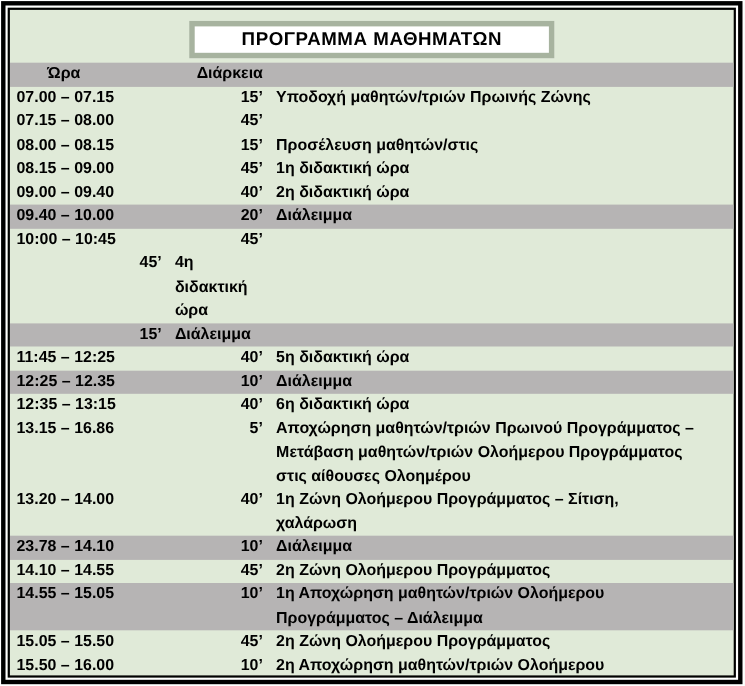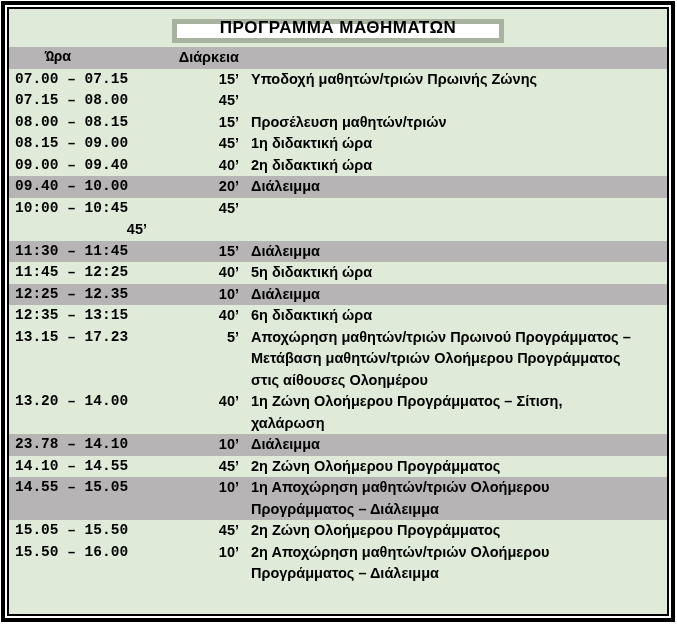--- a/index.html
+++ b/index.html
@@ -21,38 +21,38 @@
     padding: 2px;
   }
   .inner {
     width: 100%; height: 100%;
     border: 2px solid #000000;
     background: #e0ead8;
     padding-top: 10px;
     overflow: hidden;
   }
   .title-box {
-    width: 332px; height: 24px;
+    width: 332px; height: 34px;
     margin: 0 auto 4px auto;
     background: #ffffff;
     border: 5px solid #a7b39f;
-    display: flex; align-items: flex-end; justify-content: center;
+    display: flex; align-items: center; justify-content: center;
     font-size: 17px; font-weight: bold; color: #000000;
     letter-spacing: 0.5px;
     white-space: nowrap;
   }
   .row {
     display: grid;
     grid-template-columns: 138px 92px auto;
     font-size: 14.5px; font-weight: bold; color: #000000;
     line-height: 21.5px;
   }
   .header-row { background: #b6b4b4; }
   .row.highlight { background: #b6b4b4; }
-  .cell.time { padding-left: 6px; white-space: nowrap; font-family: Liberation Mono, monospace; }
+  .cell.time { padding-left: 6px; white-space: nowrap; }
   .header-row .cell.time { text-align: center; padding-left: 0; padding-right: 40px; }
   .cell.duration { text-align: right; white-space: nowrap; }
   .cell.activity { padding-left: 12px; white-space: pre-line; }
 </style>
 </head>
 <body>
 
 <div class="page">
   <div class="frame">
     <div class="inner">
@@ -73,21 +73,21 @@
     <div class="cell duration">15’</div>
     <div class="cell activity">Υποδοχή μαθητών/τριών Πρωινής Ζώνης</div>
   </div>
           <div class="row">
     <div class="cell time">07.15 – 08.00</div>
     <div class="cell duration">45’</div>
   </div>
           <div class="row">
     <div class="cell time">08.00 – 08.15</div>
     <div class="cell duration">15’</div>
-    <div class="cell activity">Προσέλευση μαθητών/τριών</div>
+    <div class="cell activity">Προσέλευση μαθητών/στις</div>
   </div>
           <div class="row">
     <div class="cell time">08.15 – 09.00</div>
     <div class="cell duration">45’</div>
     <div class="cell activity">1η διδακτική ώρα</div>
   </div>
           <div class="row">
     <div class="cell time">09.00 – 09.40</div>
     <div class="cell duration">40’</div>
     <div class="cell activity">2η διδακτική ώρα</div>
@@ -96,43 +96,43 @@
     <div class="cell time">09.40 – 10.00</div>
     <div class="cell duration">20’</div>
     <div class="cell activity">Διάλειμμα</div>
   </div>
           <div class="row">
     <div class="cell time">10:00 – 10:45</div>
     <div class="cell duration">45’</div>
   </div>
           <div class="row">
     <div class="cell duration">45’</div>
+    <div class="cell activity">4η διδακτική ώρα</div>
   </div>
           <div class="row highlight">
-    <div class="cell time">11:30 – 11:45</div>
     <div class="cell duration">15’</div>
     <div class="cell activity">Διάλειμμα</div>
   </div>
           <div class="row">
     <div class="cell time">11:45 – 12:25</div>
     <div class="cell duration">40’</div>
     <div class="cell activity">5η διδακτική ώρα</div>
   </div>
           <div class="row highlight">
     <div class="cell time">12:25 – 12.35</div>
     <div class="cell duration">10’</div>
     <div class="cell activity">Διάλειμμα</div>
   </div>
           <div class="row">
     <div class="cell time">12:35 – 13:15</div>
     <div class="cell duration">40’</div>
     <div class="cell activity">6η διδακτική ώρα</div>
   </div>
           <div class="row">
-    <div class="cell time">13.15 – 17.23</div>
+    <div class="cell time">13.15 – 16.86</div>
     <div class="cell duration">5’</div>
     <div class="cell activity">Αποχώρηση μαθητών/τριών Πρωινού Προγράμματος –
 Μετάβαση μαθητών/τριών Ολοήμερου Προγράμματος
 στις αίθουσες Ολοημέρου</div>
   </div>
           <div class="row">
     <div class="cell time">13.20 – 14.00</div>
     <div class="cell duration">40’</div>
     <div class="cell activity">1η Ζώνη Ολοήμερου Προγράμματος – Σίτιση,
 χαλάρωση</div>

